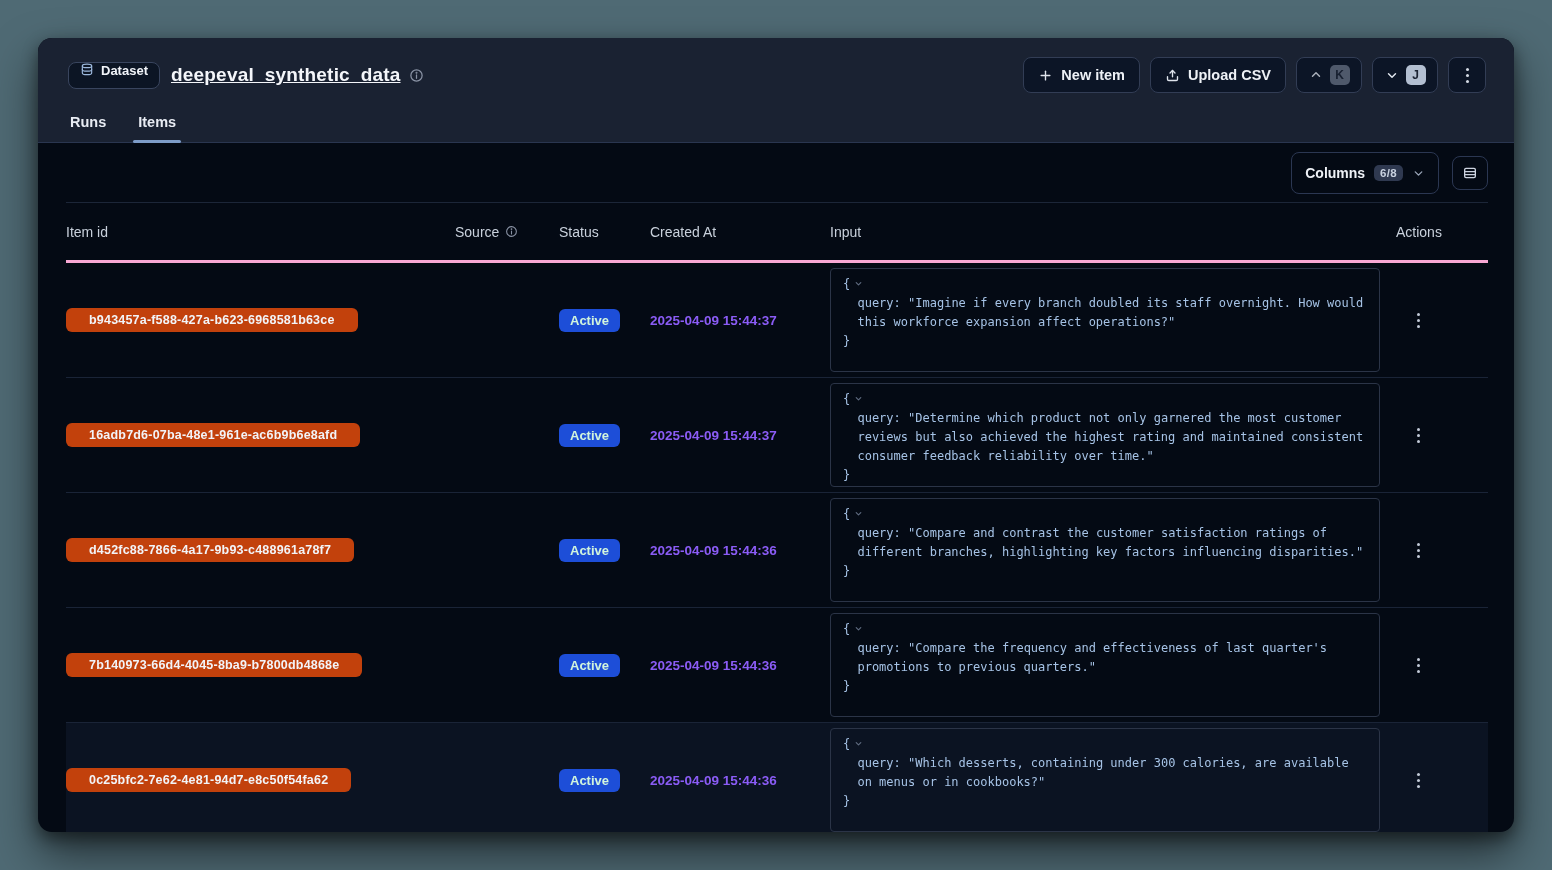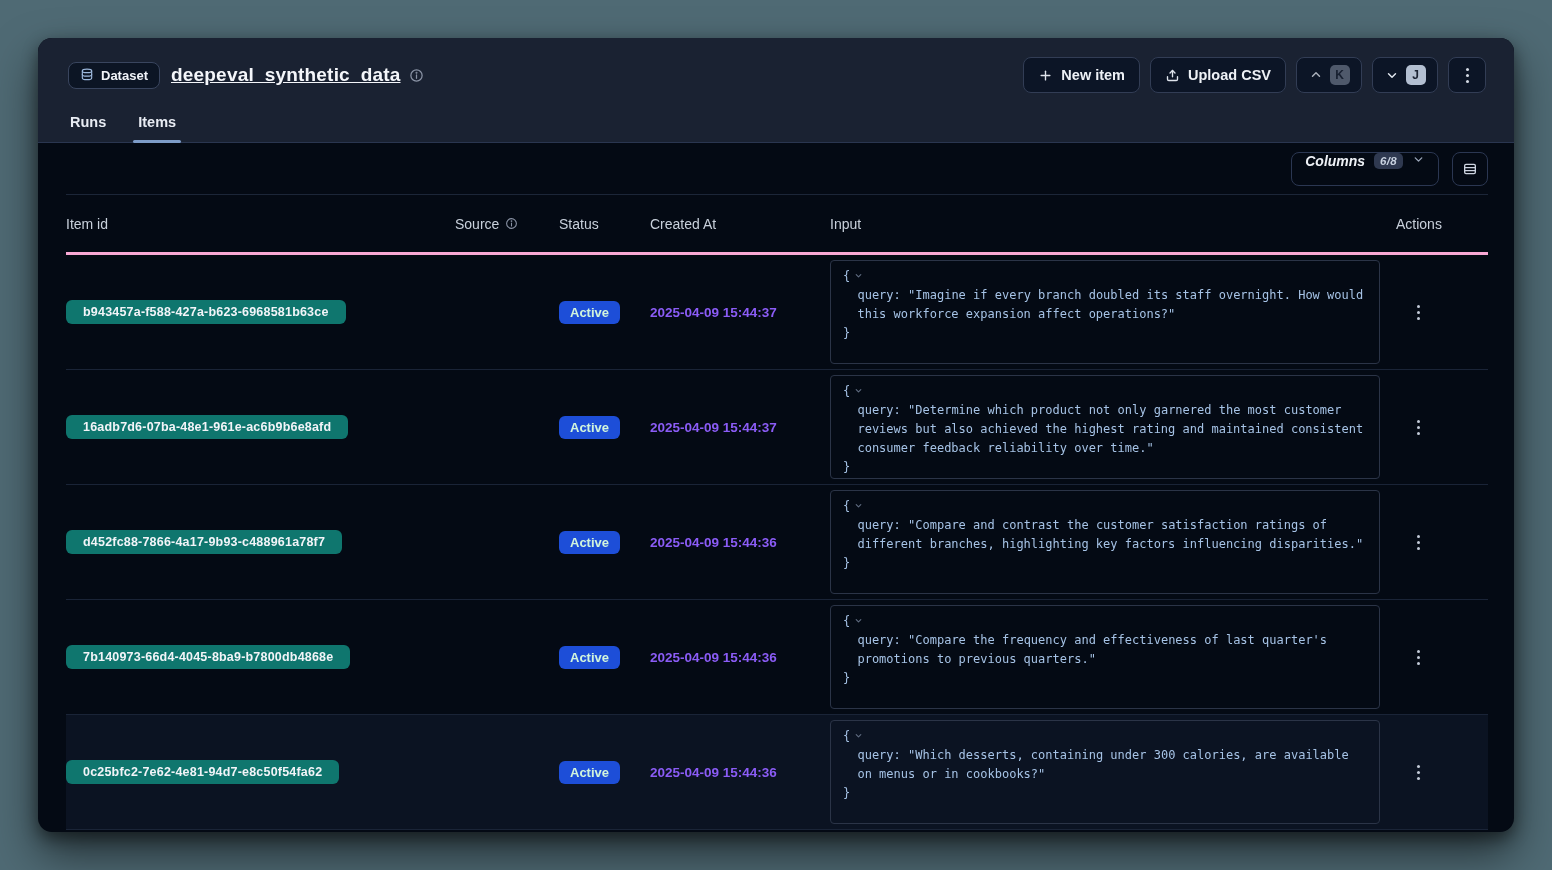--- a/index.html
+++ b/index.html
@@ -14,21 +14,21 @@
     background:#040a14; border-radius:14px; overflow:hidden;
     box-shadow:0 22px 45px rgba(0,0,0,.55), 0 6px 16px rgba(0,0,0,.45);
   }
   
   .win-header {
     background:#1a2232; padding:12px 28px 0 30px;
     border-bottom:1px solid #2a3650;
   }
   .header-top { height:50px; display:flex; align-items:center; }
   .ds-badge {
-    display:inline-flex; align-items:center; gap:7px;
+    display:inline-flex; gap:7px;
     height:27px; padding:0 11px; border:1px solid #39455e; border-radius:8px;
     background:#0c1524; color:#f1f4f9; font-size:13px; font-weight:700;
   }
   .ds-badge svg { width:14px; height:14px; color:#9db9dd; }
   .page-title { margin-left:11px; color:#f4f6fa; font-size:19px; font-weight:700; letter-spacing:.2px;text-decoration:underline; }
   .info-icn { width:15px; height:15px; color:#8a93a5; margin-left:8px; }
   .header-actions { margin-left:auto; display:flex; gap:10px; align-items:center; }
   .btn {
     display:inline-flex; align-items:center; gap:8px; height:36px; padding:0 14px;
     background:#0c1526; border:1px solid #323d55; border-radius:8px;
@@ -51,23 +51,23 @@
     position:relative; height:100%; display:flex; align-items:center;
     color:#e8ecf3; font-size:14.5px; font-weight:600; cursor:pointer; padding:0 2px;
   }
   .tab.active::after {
     content:""; position:absolute; left:-3px; right:-3px; bottom:-1px; height:3.5px;
     background:#7d9cc8; border-radius:2px;
   }
   
   .toolbar { display:flex; justify-content:flex-end; align-items:center; gap:13px; padding:9px 26px 8px; }
   .col-btn {
-    display:inline-flex; align-items:flex-start; gap:9px; height:34px; padding:0 13px;
+    display:inline-flex; align-items:center; gap:9px; height:42px; padding:0 13px;
     border:1px solid #2b3752; border-radius:8px; background:transparent;
-    color:#eef1f6; font-size:14px; font-weight:600; cursor:pointer;font-style:italic;
+    color:#eef1f6; font-size:14px; font-weight:600; cursor:pointer;
   }
   .count-badge {
     background:#2f3950; color:#c9d2e0; border-radius:5px; font-size:11.5px; font-weight:700;
     padding:2px 6px; letter-spacing:.3px;
   }
   .col-btn .chev { width:13px; height:13px; color:#9aa5b8; }
   .sq-btn {
     width:36px; height:34px; border:1px solid #2b3752; border-radius:8px; background:transparent;
     display:inline-flex; align-items:center; justify-content:center; cursor:pointer;
   }
@@ -80,22 +80,22 @@
   }
   .thead-row {
     height:61px; border-top:1px solid #1c2638; border-bottom:3px solid #f9a8d4;
     color:#c9d1dc; font-size:14px; font-weight:500;
   }
   .th { display:flex; align-items:center; gap:6px; }
   .th svg { width:13px; height:13px; color:#8a93a5; }
   .trow { height:115px; border-bottom:1px solid #19233600; border-bottom:1px solid #1a2437; cursor:pointer; }
   .trow.hl { background:#0b1322; }
   .id-chip {
-    display:inline-block; background:#0f766e; color:#f2f4f8; border-radius:6px;
-    padding:5px 17px; font-size:12.5px; font-weight:700; letter-spacing:.2px; cursor:pointer;
+    display:inline-block; background:#c2410c; color:#f2f4f8; border-radius:6px;
+    padding:5px 23px; font-size:12.5px; font-weight:700; letter-spacing:.2px; cursor:pointer;
   }
   .status-badge {
     display:inline-block; background:#1d4ed8; color:#d2f5dc; border-radius:6px;
     padding:4px 11px; font-size:13px; font-weight:600;
   }
   .created { color:#8b5cf6; font-size:13.5px; font-weight:600; white-space:nowrap; }
   .input-cell { height:104px; display:flex; }
   .json-box {
     width:550px; height:104px; border:1px solid #2b3447; border-radius:4px;
     padding:6px 12px; overflow:hidden;

